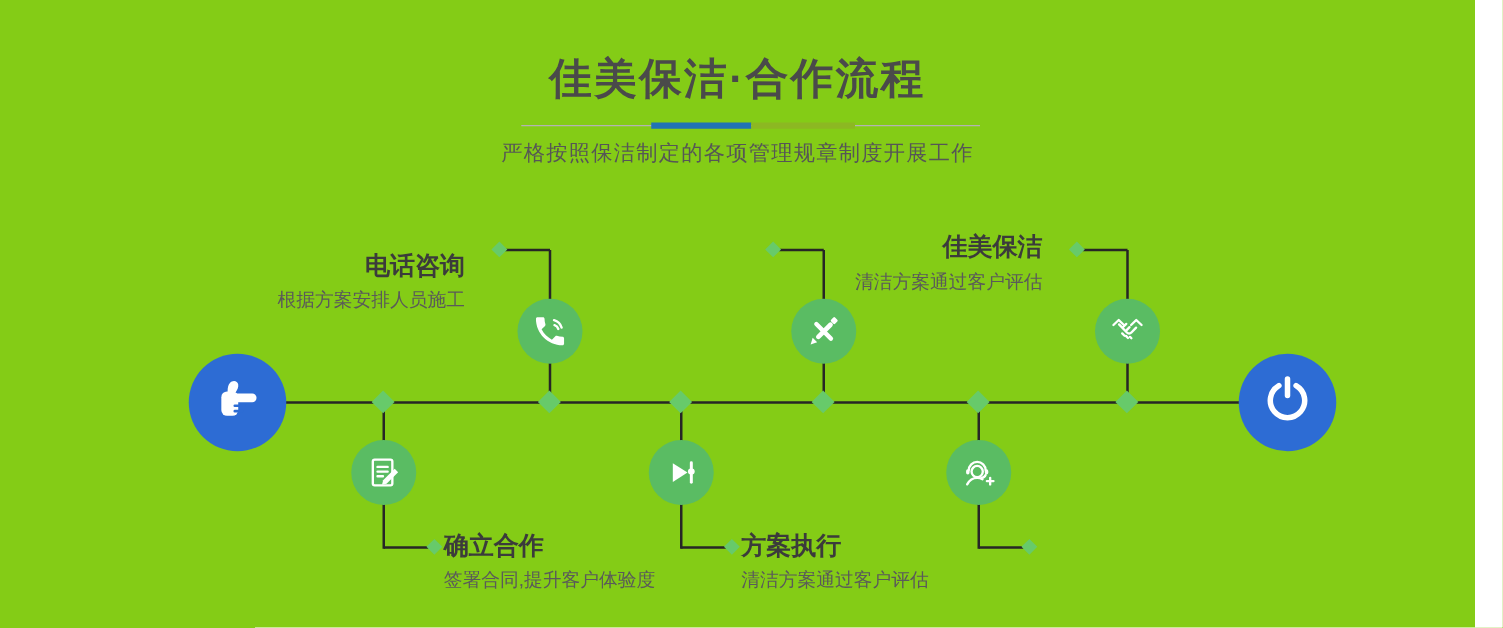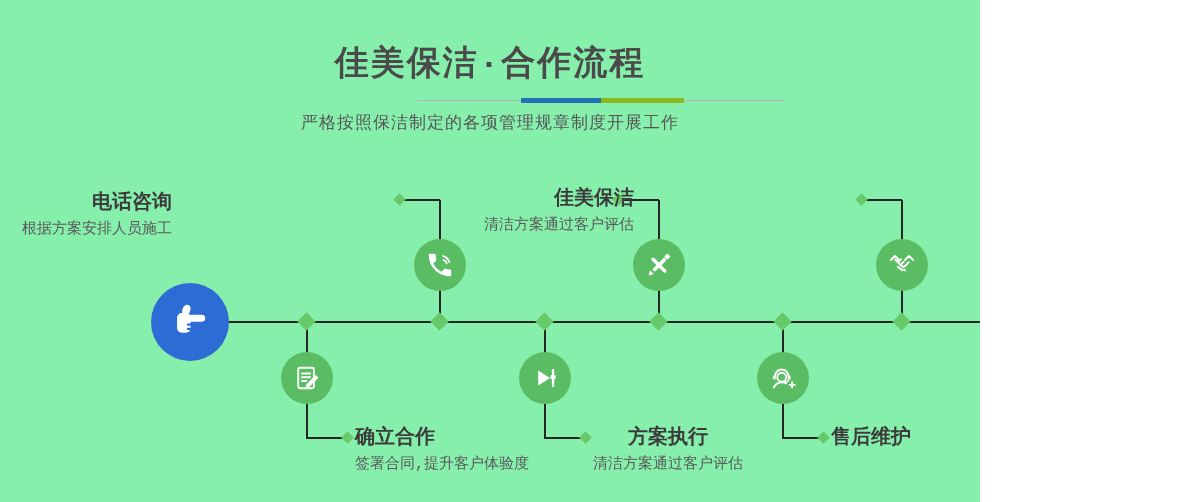--- a/index.html
+++ b/index.html
@@ -1,18 +1,18 @@
 <!DOCTYPE html>
 <html><head>
 <meta charset="utf-8">
 <style>
   html,body{margin:0;padding:0;background:#fff;}
   .canvas{
-    position:relative;width:980px;height:502px;background:#86efac;overflow:hidden;
-    font-family:Liberation Mono, monospace;
+    position:relative;width:1180px;height:502px;background:#84cc16;overflow:hidden;
+    font-family:Liberation Sans, sans-serif;
   }
   .abs{position:absolute;}
   
   .page-title{left:0;right:0;top:40px;text-align:center;font-size:34px;font-weight:bold;
     color:#4a4a4a;letter-spacing:2px;}
   .divider-thin{left:417px;top:100px;width:367px;height:1px;background:#b3b3b3;}
   .divider-blue{left:521px;top:98px;width:80px;height:5px;background:#2173b4;}
   .divider-green{left:601px;top:98px;width:83px;height:5px;background:#8cb822;}
   .page-subtitle{left:0;right:0;top:111px;text-align:center;font-size:17px;color:#565656;
     letter-spacing:1px;}
@@ -67,21 +67,21 @@
           <path d="M16 3.8v9.6"></path>
         </g>
       </svg>
     </span>
   </div>
 
   <div class="abs vline" style="left:439px;top:200px;height:122px;"></div>
   <div class="abs hseg" style="left:404px;top:199px;width:36px;"></div>
   <div class="abs label-diamond" style="left:395px;top:195px;"></div>
   <div class="abs node-diamond" style="left:433px;top:315px;"></div>
-  <div class="abs step-label top" style="right:808px;top:189px;">
+  <div class="abs step-label top" style="right:808px;top:200px;">
     <div class="step-title">电话咨询</div>
     <div class="step-desc">根据方案安排人员施工</div>
   </div>
   <div class="abs step-circle" style="left:414px;top:239px;">
     <svg width="30" height="30" viewBox="0 0 24 24">
       <path fill="#fff" d="M6.62 10.79c1.44 2.83 3.76 5.14 6.59 6.59l2.2-2.21c.27-.27.67-.36 1.02-.24 1.12.37 2.33.57 3.57.57.55 0 1 .45 1 1V20c0 .55-.45 1-1 1-9.39 0-17-7.61-17-17 0-.55.45-1 1-1h3.5c.55 0 1 .45 1 1 0 1.25.2 2.45.57 3.57.11.35.03.74-.25 1.02l-2.2 2.2z"></path>
       <g fill="none" stroke="#fff" stroke-width="1.6" stroke-linecap="round">
         <path d="M14.6 4.9a7 7 0 0 1 4.8 4.7"></path>
         <path d="M14.9 8.1a3.6 3.6 0 0 1 2.4 2.4"></path>
       </g>
@@ -138,40 +138,39 @@
         <path d="M8 8.4h6.5M8 11.4h6.5M8 14.4h3.5"></path>
       </g>
       <path fill="#fff" d="M11.6 17l7.4-7.4 2.2 2.2-7.4 7.4-2.9.7z"></path>
     </svg>
   </div>
 
   <div class="abs vline" style="left:544px;top:322px;height:117px;"></div>
   <div class="abs hseg" style="left:545px;top:437px;width:36px;"></div>
   <div class="abs label-diamond" style="left:581px;top:433px;"></div>
   <div class="abs node-diamond" style="left:538px;top:315px;"></div>
-  <div class="abs step-label bottom" style="left:593px;top:424px;text-align:center;">
+  <div class="abs step-label bottom" style="left:593px;top:424px;">
     <div class="step-title">方案执行</div>
     <div class="step-desc">清洁方案通过客户评估</div>
   </div>
   <div class="abs step-circle" style="left:519px;top:352px;">
     <svg width="30" height="30" viewBox="0 0 24 24">
       <g fill="#fff">
         <path d="M6.6 6L16 12l-9.4 6z"></path>
         <rect x="17.5" y="4.8" width="1.9" height="14.4" rx="0.95"></rect>
         <rect x="16.3" y="9.4" width="4.3" height="3.8" rx="1.9"></rect>
       </g>
     </svg>
   </div>
 
   <div class="abs vline" style="left:782px;top:322px;height:117px;"></div>
   <div class="abs hseg" style="left:783px;top:437px;width:36px;"></div>
   <div class="abs label-diamond" style="left:819px;top:433px;"></div>
   <div class="abs node-diamond" style="left:776px;top:315px;"></div>
   <div class="abs step-label bottom" style="left:831px;top:424px;">
-    <div class="step-title">售后维护</div>
   </div>
   <div class="abs step-circle" style="left:757px;top:352px;">
     <svg width="30" height="30" viewBox="0 0 24 24">
       <g fill="none" stroke="#fff" stroke-width="1.5" stroke-linecap="round" stroke-linejoin="round">
         <path d="M5.6 10.6a5.4 5.4 0 0 1 10.8 0"></path>
         <circle cx="11" cy="11.4" r="3.6"></circle>
         <path d="M4.6 19.6c1.4-2.7 3.8-4.2 6.4-4.2 1.2 0 2.4.3 3.4.9"></path>
         <path d="M16.4 13.6a3 3 0 0 1-2.6 1.8"></path>
       </g>
       <rect x="3.9" y="9.9" width="2.2" height="3.4" rx="1.1" fill="#fff"></rect>

